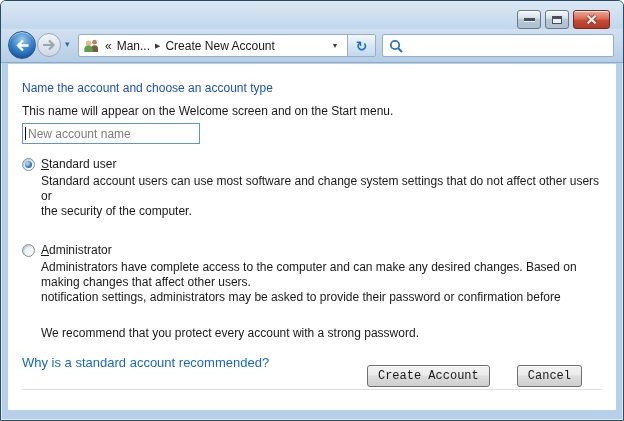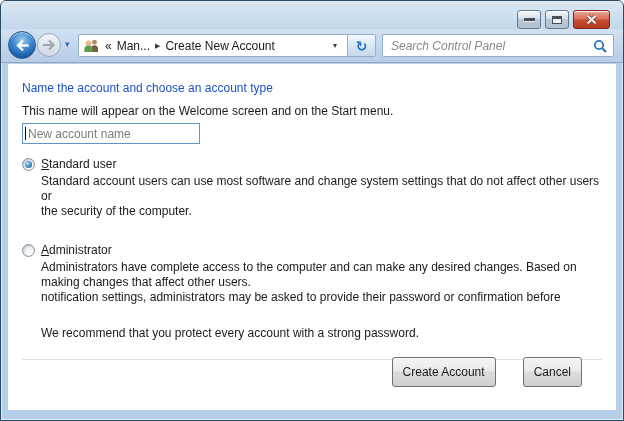--- a/index.html
+++ b/index.html
@@ -50,21 +50,21 @@
   .radio{width:13px;height:13px;border-radius:50%;border:1px solid #7f929f;position:relative;
          background:linear-gradient(135deg,#e6ecf1,#ffffff);box-shadow:inset 1px 1px 2px rgba(120,140,155,.45);}
   .radio.selected::after{content:"";position:absolute;left:2px;top:2px;width:7px;height:7px;border-radius:50%;
          background:radial-gradient(circle at 35% 35%,#bfe0f2,#2f74bc 65%,#174f86);}
   .accesskey{text-decoration:underline;}
   .option-desc{margin:3px 0 0 19px;font-size:12px;line-height:15px;color:#1a1a1a;}
   .recommend{margin:21px 0 0 19px;font-size:12px;color:#1a1a1a;}
   .help-link{margin:15px 0 0 0;font-size:13px;color:#1568c6;cursor:pointer;}
   .divider{margin:19px 0 0 0;border:none;border-top:1px solid #e0e0e0;}
   .button-row{position:absolute;right:34px;bottom:23px;display:flex;gap:27px;}
-  .btn{height:30px;font-size:12px;font-family:Liberation Sans, sans-serif;color:#1a1a1a;
+  .btn{height:22px;font-size:12px;font-family:Liberation Mono, monospace;color:#1a1a1a;
        border:1px solid #707070;border-radius:3px;padding:0 10px;
        background:linear-gradient(#f2f2f2,#ebebeb 45%,#dddddd 50%,#cfcfcf);box-shadow:inset 0 1px 0 #fbfbfb;}
   .btn-create{min-width:97px;}
   .btn-cancel{min-width:56px;}
 </style>
 </head>
 <body>
 
 <div class="window">
 
@@ -112,21 +112,20 @@
       <span class="crumb-sep">▶</span>
       <span>Create New Account</span>
       <span class="crumb-drop">▾</span>
     </div>
     <div class="refresh-btn">
       <span>↻</span>
     </div>
   </div>
 
   <div class="searchbox">
-    <input type="text" placeholder="Search Control Panel" style="">
     <svg width="14" height="14" viewBox="0 0 14 14">
       <circle cx="6" cy="6" r="4.2" stroke="#2f74bc" stroke-width="1.8" fill="none"></circle>
       <line x1="9.2" y1="9.2" x2="13" y2="13" stroke="#2f74bc" stroke-width="2.2"></line>
     </svg>
   </div>
 
   <div class="content">
     <h1 class="page-title">Name the account and choose an account type</h1>
     <p class="subtitle">This name will appear on the Welcome screen and on the Start menu.</p>
 
@@ -153,20 +152,21 @@
       </div>
       <div class="option-desc">
         <div>Administrators have complete access to the computer and can make any desired changes. Based on</div>
         <div>making changes that affect other users.</div>
         <div>notification settings, administrators may be asked to provide their password or confirmation before</div>
       </div>
     </div>
 
     <p class="recommend">We recommend that you protect every account with a strong password.</p>
 
+    <div class="help-link">Why is a standard account recommended?</div>
 
     <hr class="divider">
 
     <div class="button-row">
       <button class="btn btn-create">Create Account</button>
       <button class="btn btn-cancel">Cancel</button>
     </div>
   </div>
 
 </div>

